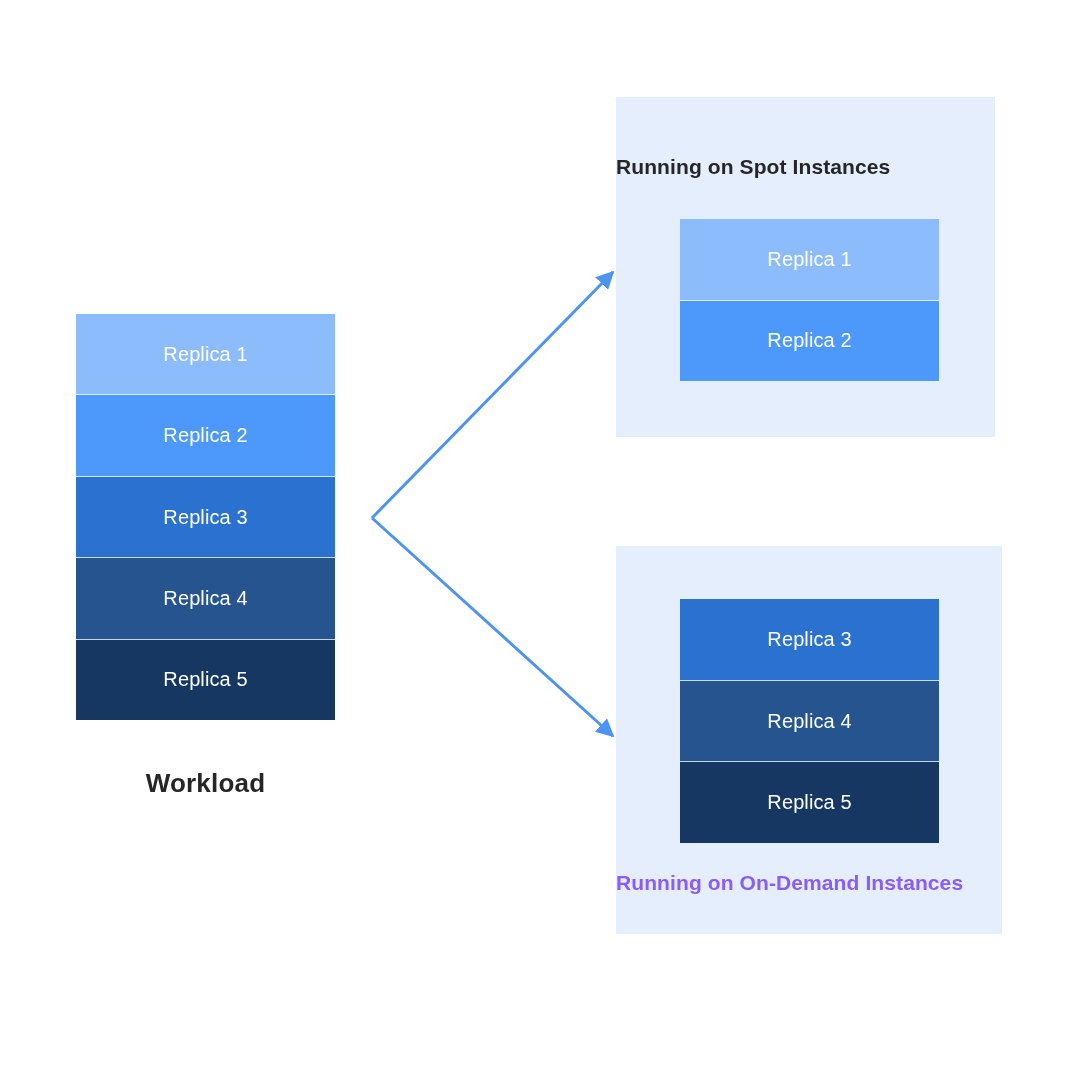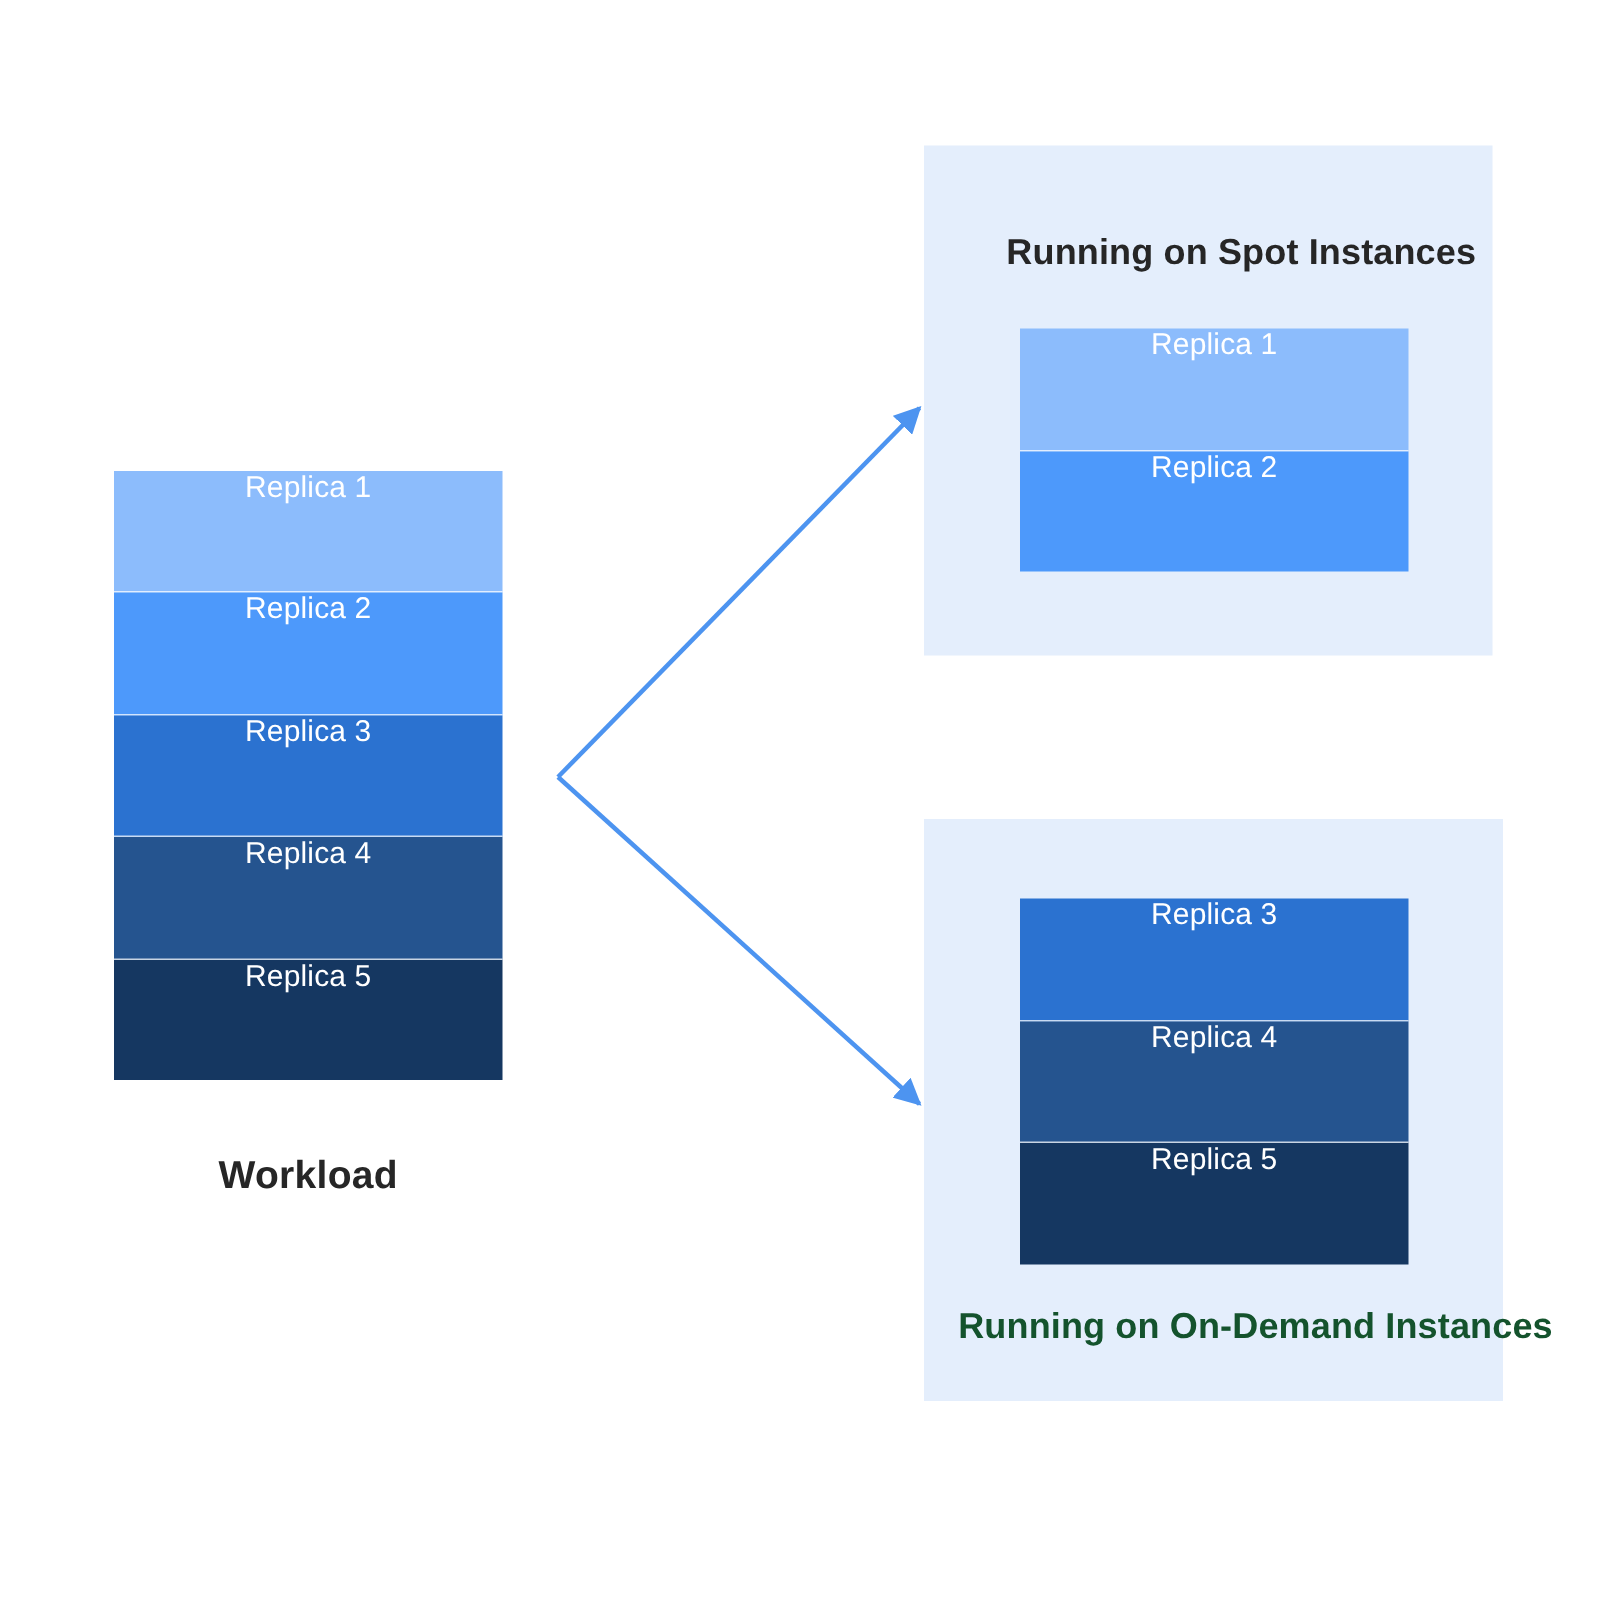--- a/index.html
+++ b/index.html
@@ -29,21 +29,21 @@
     left: 76px;
     top: 314px;
     width: 259px;
     height: 406px;
     display: flex;
     flex-direction: column;
   }
   .replica-band {
     flex: 1 1 0;
     display: flex;
-    align-items: flex-start;
+    align-items: center;
     justify-content: center;
     color: #ffffff;
     font-size: 20px;
     font-weight: 400;
     letter-spacing: 0.1px;
     box-sizing: border-box;
     border-bottom: 1px solid rgba(255,255,255,0.75);
   }
   .replica-band:last-child { border-bottom: none; }
 
@@ -75,26 +75,24 @@
     left: 616px;
     top: 546px;
     width: 386px;
     height: 388px;
   }
 
   .panel-title {
     position: absolute;
     left: 0;
     width: 100%;
-    text-align: center;
-    font-size: 24px;
+    font-size: 21px;
     font-weight: 700;
     color: #1f1f1f;
     letter-spacing: 0.1px;
-    margin-left: 22px;
   }
 
   .panel-stack {
     position: absolute;
     left: 680px;
     width: 259px;
     display: flex;
     flex-direction: column;
   }
   #stack-spot {
@@ -155,21 +153,21 @@
   <div class="panel-stack" id="stack-spot">
     <div class="replica-band" style="background-color: rgb(140, 188, 252);">
       <span>Replica 1</span>
     </div>
     <div class="replica-band" style="background-color: rgb(77, 153, 251);">
       <span>Replica 2</span>
     </div>
   </div>
 
   <div class="group-panel" id="panel-ondemand" style="background-color: rgb(228, 238, 252);"></div>
-  <div class="panel-title" style="position: absolute; left: 616px; top: 871px; width: 398px; color: #14532d;">Running on On-Demand Instances</div>
+  <div class="panel-title" style="position: absolute; left: 616px; top: 871px; width: 398px; color: #8b5cf6;">Running on On-Demand Instances</div>
   <div class="panel-stack" id="stack-ondemand">
     <div class="replica-band" style="background-color: rgb(43, 114, 208);">
       <span>Replica 3</span>
     </div>
     <div class="replica-band" style="background-color: rgb(37, 84, 143);">
       <span>Replica 4</span>
     </div>
     <div class="replica-band" style="background-color: rgb(21, 55, 97);">
       <span>Replica 5</span>
     </div>

